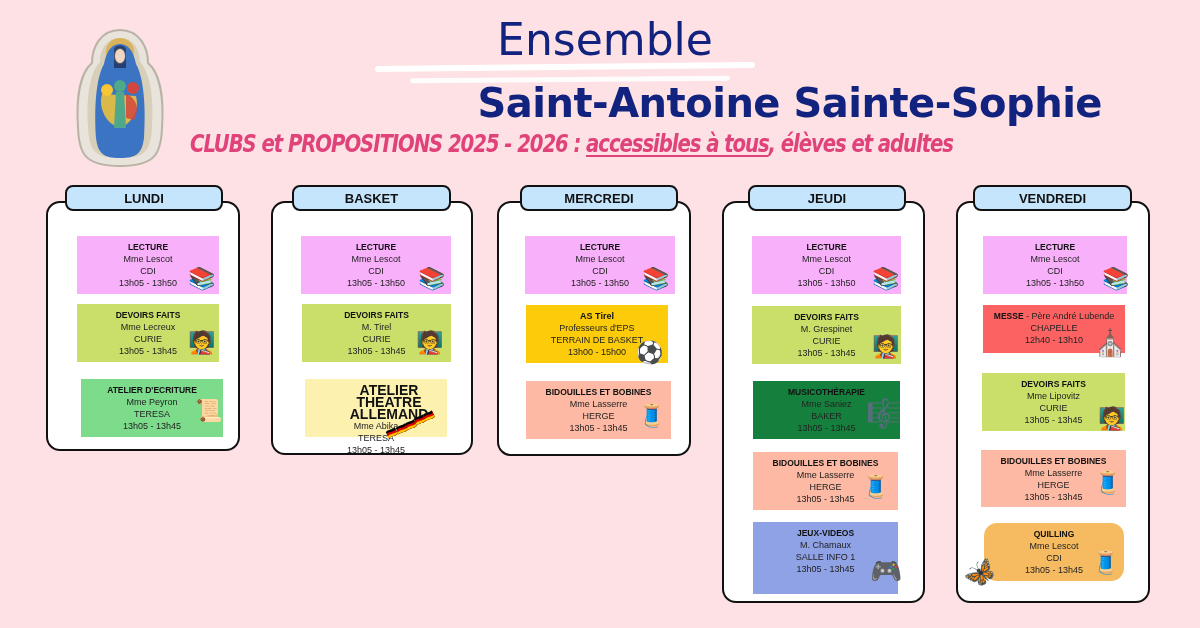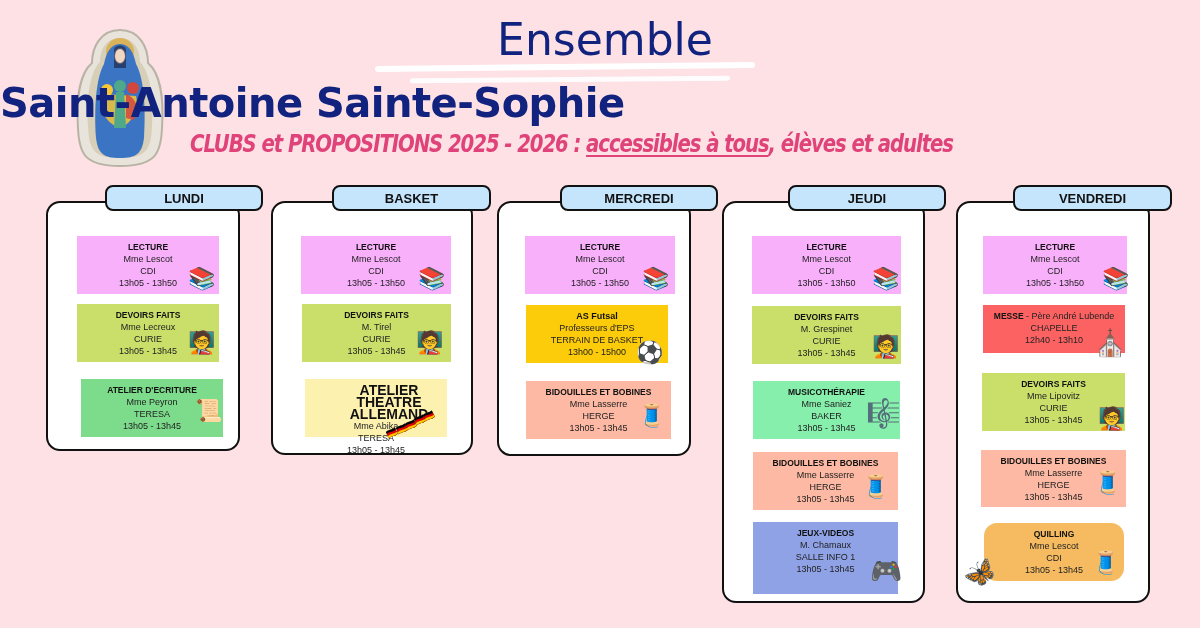--- a/index.html
+++ b/index.html
@@ -2,25 +2,25 @@
 <html><head>
 <meta charset="utf-8">
 <style>
   html, body { margin:0; padding:0; }
   body { width:1200px; height:628px; background:#fde1e4; position:relative; overflow:hidden; font-family:"Liberation Sans", sans-serif; }
   .logo { position:absolute; left:70px; top:28px; width:100px; height:140px; }
   .title1 { position:absolute; left:0; width:1200px; top:14px; text-align:center; font-family:"DejaVu Sans", sans-serif; font-size:44px; color:#11237e; padding-left:10px; box-sizing:border-box; }
   .title1 span { display:inline-block; }
   .stroke1 { position:absolute; left:375px; top:64px; width:380px; height:6px; background:#fff; border-radius:3px; transform:rotate(-0.6deg); }
   .stroke2 { position:absolute; left:410px; top:77px; width:320px; height:5px; background:#fff; border-radius:3px; transform:rotate(-0.5deg); opacity:.9; }
-  .title2 { position:absolute; left:0; width:1102px; top:80px; text-align:left; font-family:"DejaVu Sans", sans-serif; font-weight:bold; font-size:40px; color:#11237e; padding-left:0; letter-spacing:-0.5px; }
+  .title2 { position:absolute; left:0; width:1102px; top:80px; text-align:right; font-family:"DejaVu Sans", sans-serif; font-weight:bold; font-size:40px; color:#11237e; padding-left:0; letter-spacing:-0.5px; }
   .subtitle { position:absolute; left:190px; top:130px; font-family:"DejaVu Sans", sans-serif; font-style:italic; font-weight:bold; font-size:24px; color:#e0427a; letter-spacing:-1.3px; transform:scaleX(0.82); transform-origin:left top; white-space:nowrap; }
   .subtitle u { text-decoration:underline; text-decoration-thickness:2px; text-underline-offset:3px; }
   .col { position:absolute; background:#fff; border:2.5px solid #111; border-radius:14px; box-sizing:border-box; }
-  .day-tab { position:absolute; height:26px; background:#c5e5fc; border:2.5px solid #111; border-radius:8px; box-sizing:border-box; display:flex; align-items:center; justify-content:center; font-weight:bold; font-size:13px; color:#111;margin-left:40px; }
+  .day-tab { position:absolute; height:26px; background:#c5e5fc; border:2.5px solid #111; border-radius:8px; box-sizing:border-box; display:flex; align-items:center; justify-content:center; font-weight:bold; font-size:13px; color:#111; }
   .card { position:absolute; box-sizing:border-box; text-align:center; font-size:9px; line-height:12px; color:#222; padding-top:5px; }
   .card .name { font-weight:bold; color:#111; font-size:8.5px; }
   .deco { position:absolute; font-size:22px; line-height:1; }
   .flags { position:absolute; font-size:9px; letter-spacing:-1px; }
 </style>
 </head>
 <body>
 
 <svg class="logo" viewBox="0 0 100 140">
   <path d="M50 2 C30 2 22 20 22 35 C10 45 6 70 8 100 C9 125 14 138 50 138 C86 138 91 125 92 100 C94 70 90 45 78 35 C78 20 70 2 50 2Z" fill="#e8e4dc" stroke="#b9b3a6" stroke-width="2"></path>
@@ -103,21 +103,21 @@
 
 <div class="card" style="left:525px;top:236px;width:150px;height:58px;background:#f9b0fb;">
   <div class="name">LECTURE</div>
     <div>Mme Lescot</div>
     <div>CDI</div>
     <div>13h05 - 13h50</div>
 </div>
 <div class="deco" style="left:642px;top:268px;">📚</div>
 
 <div class="card" style="left:526px;top:305px;width:142px;height:58px;background:#fccb0a;">
-  <div class="name" style="font-size:9px;">AS Futsal</div>
+  <div class="name" style="font-size:9px;">AS Tirel</div>
     <div>Professeurs d'EPS</div>
     <div>TERRAIN DE BASKET</div>
     <div>13h00 - 15h00</div>
 </div>
 <div class="deco" style="left:636px;top:342px;">⚽</div>
 
 <div class="card" style="left:526px;top:381px;width:145px;height:58px;background:#fdb9a3;">
   <div class="name">BIDOUILLES ET BOBINES</div>
     <div>Mme Lasserre</div>
     <div>HERGE</div>
@@ -137,21 +137,21 @@
 <div class="deco" style="left:872px;top:268px;">📚</div>
 
 <div class="card" style="left:752px;top:306px;width:149px;height:58px;background:#c9df6a;">
   <div class="name">DEVOIRS FAITS</div>
     <div>M. Grespinet</div>
     <div>CURIE</div>
     <div>13h05 - 13h45</div>
 </div>
 <div class="deco" style="left:872px;top:336px;">🧑‍🏫</div>
 
-<div class="card" style="left:753px;top:381px;width:147px;height:58px;background:#86efac;">
+<div class="card" style="left:753px;top:381px;width:147px;height:58px;background:#15803d;">
   <div class="name">MUSICOTHÉRAPIE</div>
     <div>Mme Saniez</div>
     <div>BAKER</div>
     <div>13h05 - 13h45</div>
 </div>
 <div class="deco" style="left:866px;top:400px;font-size:28px;">🎼</div>
 
 <div class="card" style="left:753px;top:452px;width:145px;height:58px;background:#fdb9a3;">
   <div class="name">BIDOUILLES ET BOBINES</div>
     <div>Mme Lasserre</div>

